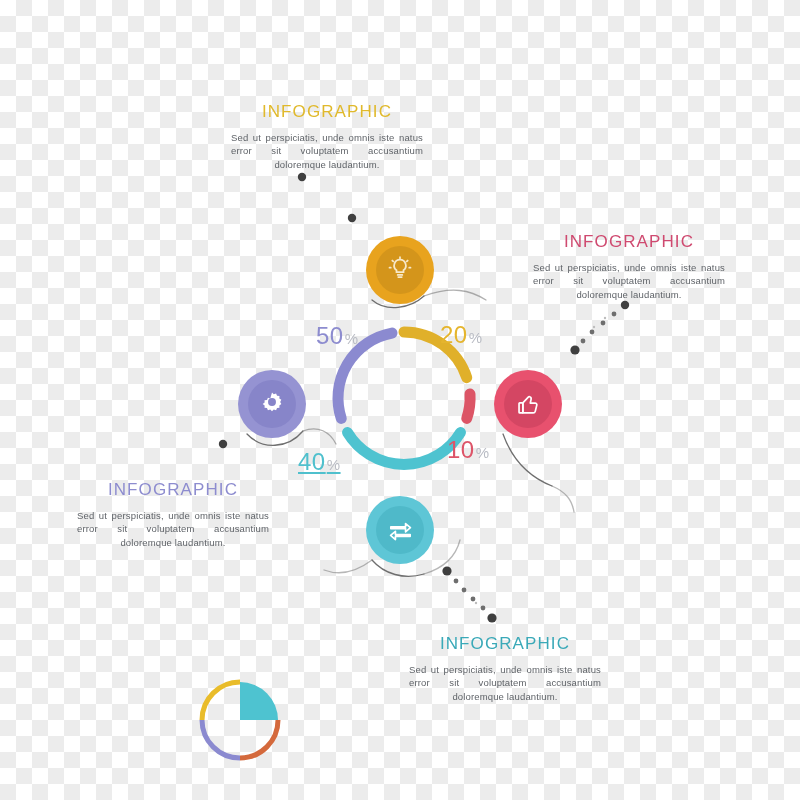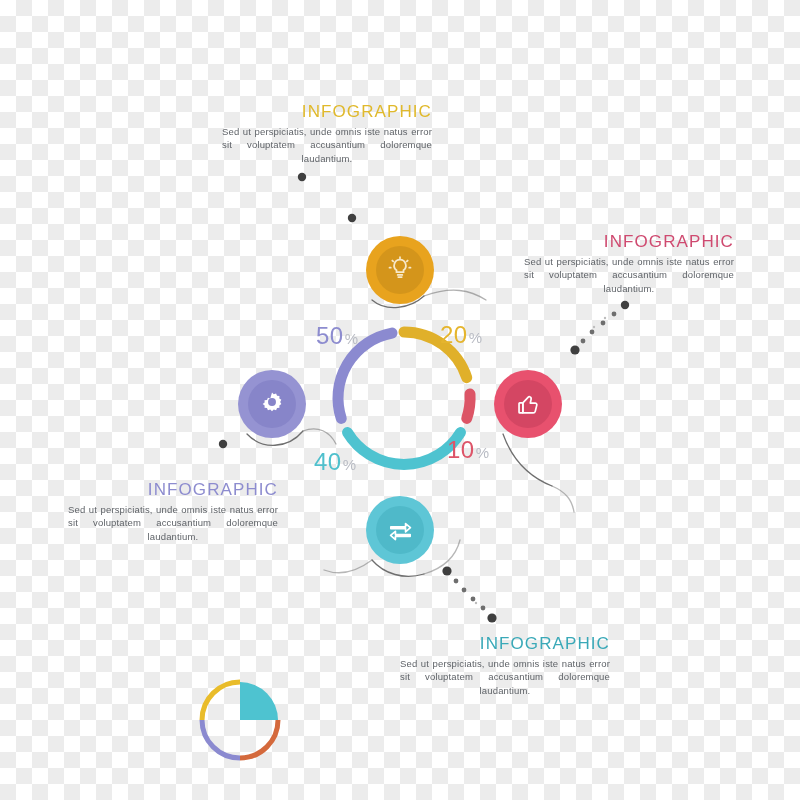--- a/index.html
+++ b/index.html
@@ -35,27 +35,26 @@
     position: absolute;
     width: 210px;
     text-align: center;
   }
   .tb-title {
     font-size: 17px;
     letter-spacing: 1.1px;
     font-weight: 400;
     margin: 0 0 3px 0;
     line-height: 1.15;
-    text-align: right;
   }
   .tb-body {
     font-size: 9.5px;
     line-height: 1.42;
     color: #5f6368;
-    margin: 0;
+    margin: 9px;
     text-align: justify;
     text-align-last: center;
     letter-spacing: 0.15px;
   }
   .pct {
     position: absolute;
     font-size: 24px;
     font-weight: 400;
     letter-spacing: 0.5px;
     white-space: nowrap;
@@ -192,21 +191,21 @@
       </span>
     </div>
   </div>
 
   <div class="pct" style="left:316px; top:322px; color:#8d8ccf;">
     <span>50</span><span class="sym">%</span>
   </div>
   <div class="pct" style="left:440px; top:321px; color:#e5b52e;">
     <span>20</span><span class="sym">%</span>
   </div>
-  <div class="pct" style="left:314px; top:448px; color:#4fc0cd;">
+  <div class="pct" style="left:298px; top:448px; color:#4fc0cd;text-decoration:underline;">
     <span>40</span><span class="sym">%</span>
   </div>
   <div class="pct" style="left:447px; top:436px; color:#dd5569;">
     <span>10</span><span class="sym">%</span>
   </div>
 
   <div class="textblock" style="left:222px; top:102px;">
     <div class="tb-title" style="color:#e0b92c;">INFOGRAPHIC</div>
     <p class="tb-body">Sed ut perspiciatis, unde omnis iste natus error sit voluptatem accusantium doloremque laudantium.</p>
   </div>

